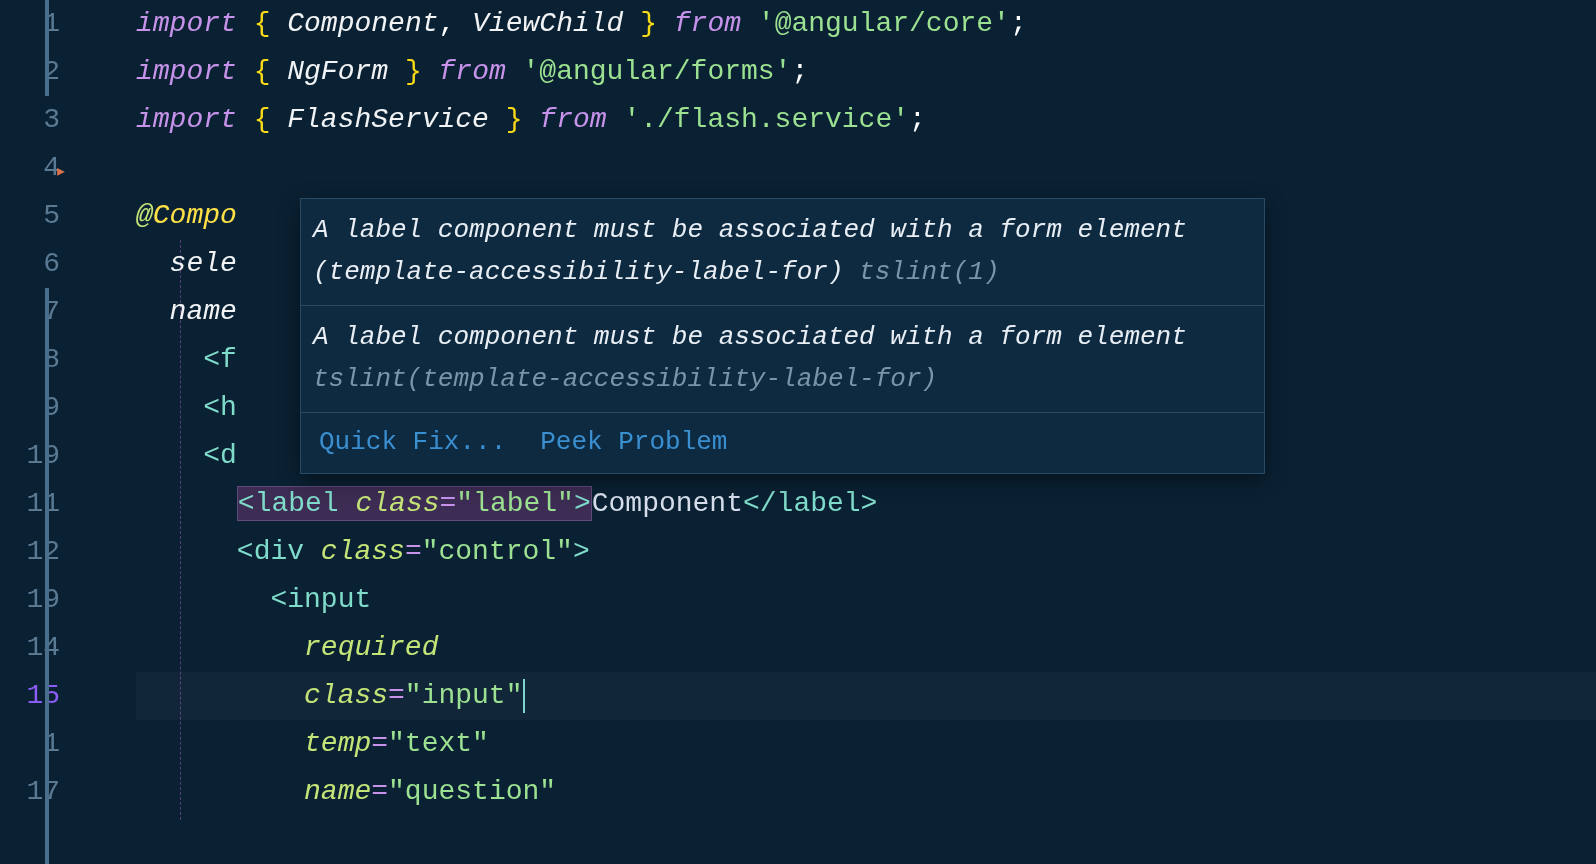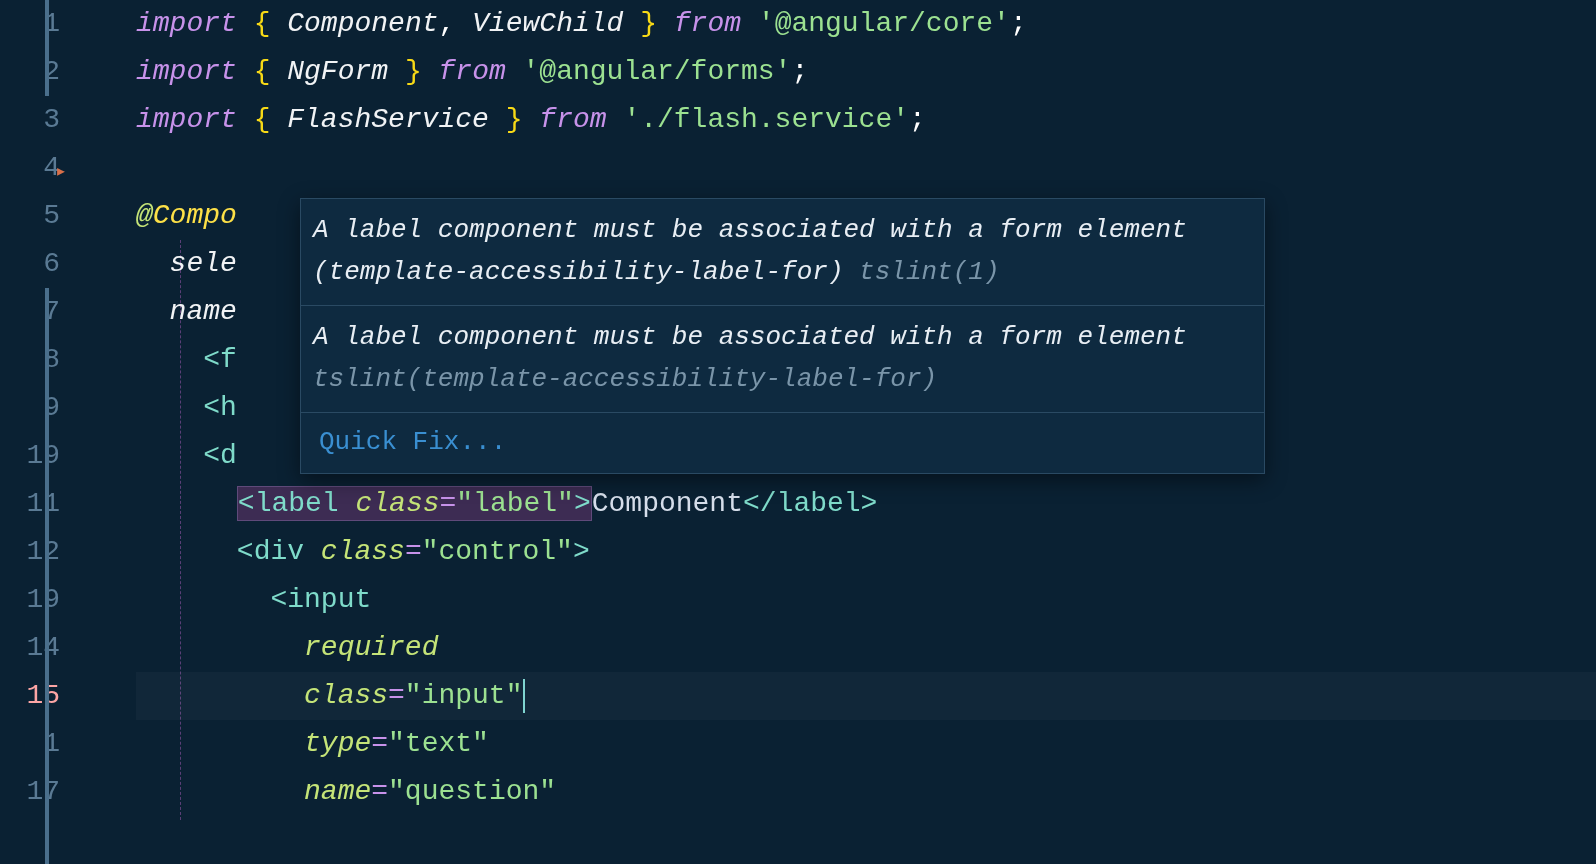--- a/index.html
+++ b/index.html
@@ -19,21 +19,21 @@
     flex-shrink: 0;
     padding-right: 15px;
     text-align: right;
     user-select: none;
     position: relative;
   }
   .gutter .ln {
     color: #5a7a94;
     height: 48px;
   }
-  .gutter .ln.active { color: #fca5a5; }
+  .gutter .ln.active { color: #8b5cf6; }
   .fold-arrow {
     position: absolute;
     left: 55px;
     top: 148px;
     color: #d9704a;
     font-size: 20px;
   }
   .code-area {
     flex: 1;
     position: relative;
@@ -182,30 +182,31 @@
     <div class="line noit"><span class="tok-pl">      </span><span class="label-hl squiggle"><span class="tok-tag">&lt;label</span><span class="tok-pl"> </span><span class="tok-attr">class</span><span class="tok-op">=</span><span class="tok-str">"label"</span><span class="tok-tag">&gt;</span></span><span class="tok-text">Component</span><span class="tok-tag">&lt;/label&gt;</span></div>
 
     <div class="line noit"><span class="tok-pl">      </span><span class="tok-tag">&lt;div</span><span class="tok-pl"> </span><span class="tok-attr">class</span><span class="tok-op">=</span><span class="tok-str">"control"</span><span class="tok-tag">&gt;</span></div>
 
     <div class="line noit"><span class="tok-pl">        </span><span class="tok-tag">&lt;input</span></div>
 
     <div class="line noit"><span class="tok-pl">          </span><span class="tok-attr">required</span></div>
 
     <div class="line noit highlight-row"><span class="tok-pl">          </span><span class="tok-attr">class</span><span class="tok-op">=</span><span class="tok-str">"input"</span><span class="cursor"></span></div>
 
-    <div class="line noit"><span class="tok-pl">          </span><span class="tok-attr">type</span><span class="tok-op">=</span><span class="tok-str">"text"</span></div>
+    <div class="line noit"><span class="tok-pl">          </span><span class="tok-attr">temp</span><span class="tok-op">=</span><span class="tok-str">"text"</span></div>
 
     <div class="line noit"><span class="tok-pl">          </span><span class="tok-attr">name</span><span class="tok-op">=</span><span class="tok-str">"question"</span></div>
 
     <div class="hover-widget">
       <div class="hover-section">
         <span>A label component must be associated with a form element (template-accessibility-label-for) </span><span class="hover-dim">tslint(1)</span>
       </div>
       <div class="hover-section">
         <span>A label component must be associated with a form element </span><span class="hover-dim">tslint(template-accessibility-label-for)</span>
       </div>
       <div class="hover-actions">
         <span class="hover-action">Quick Fix...</span>
+        <span class="hover-action">Peek Problem</span>
       </div>
     </div>
 
   </div>
 </div>
 
 </body></html>

